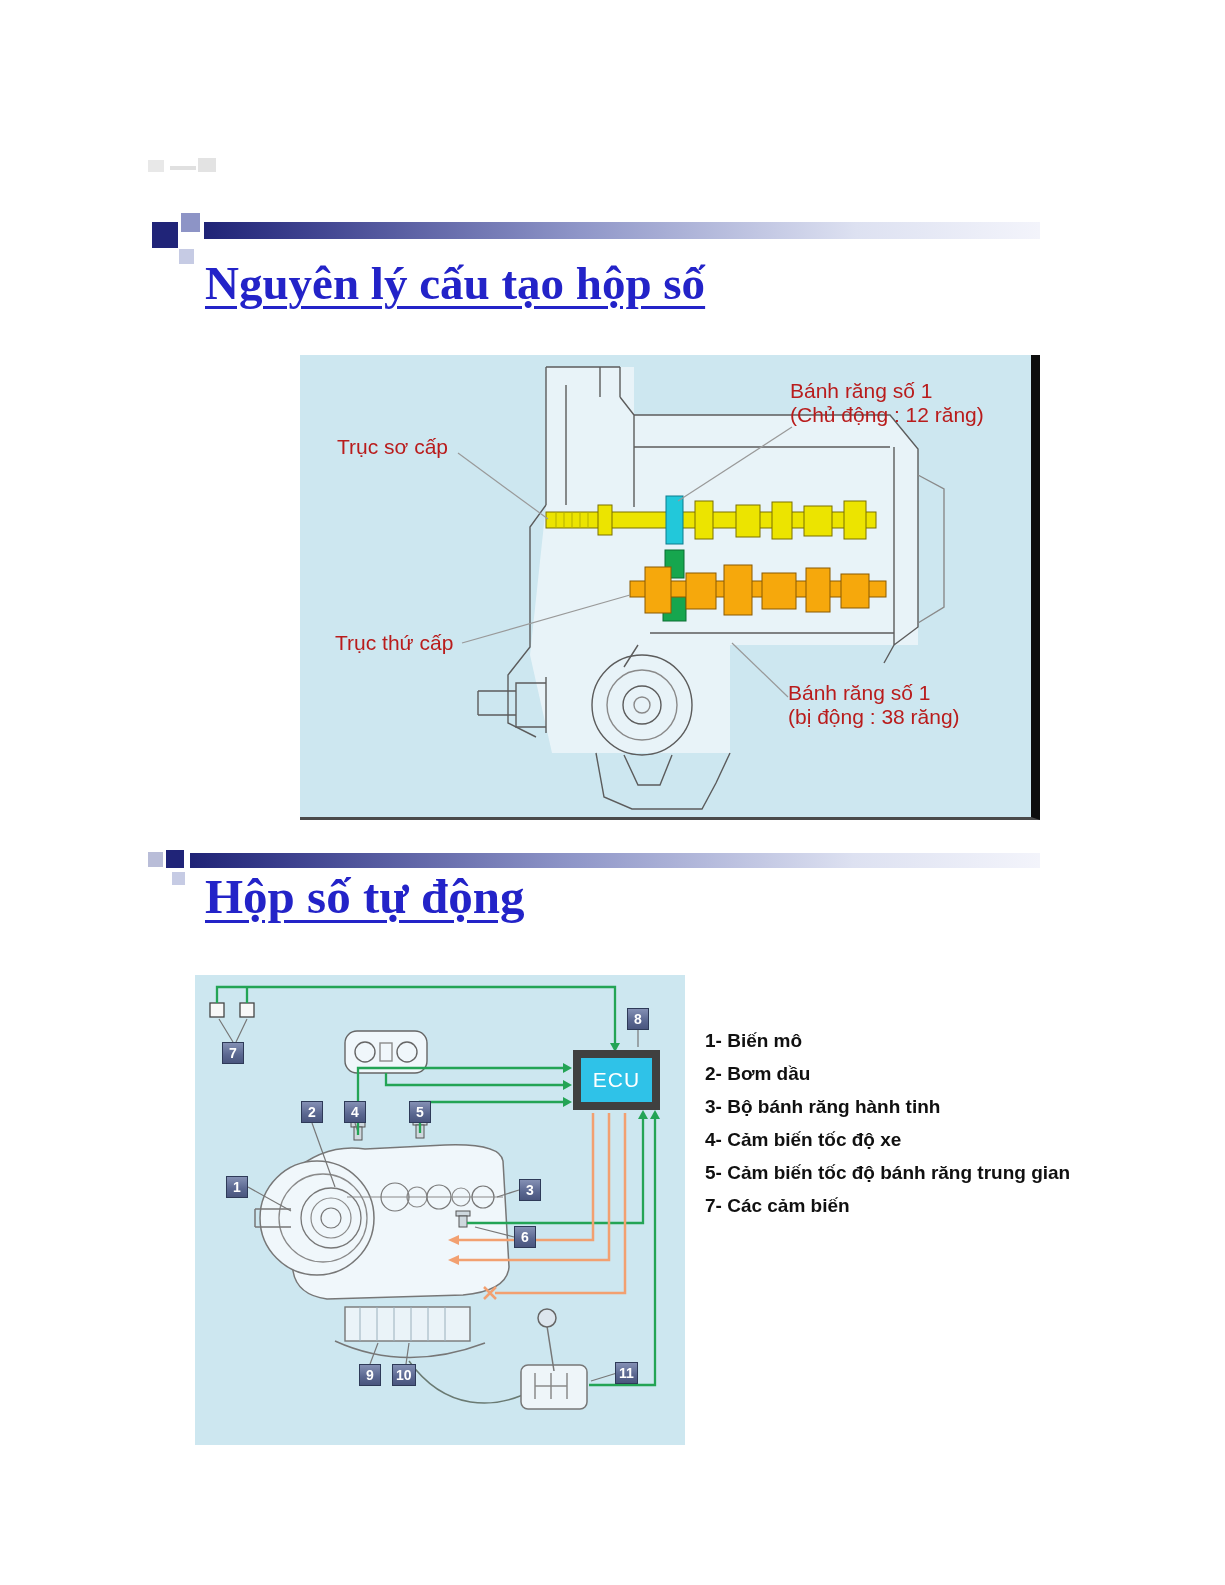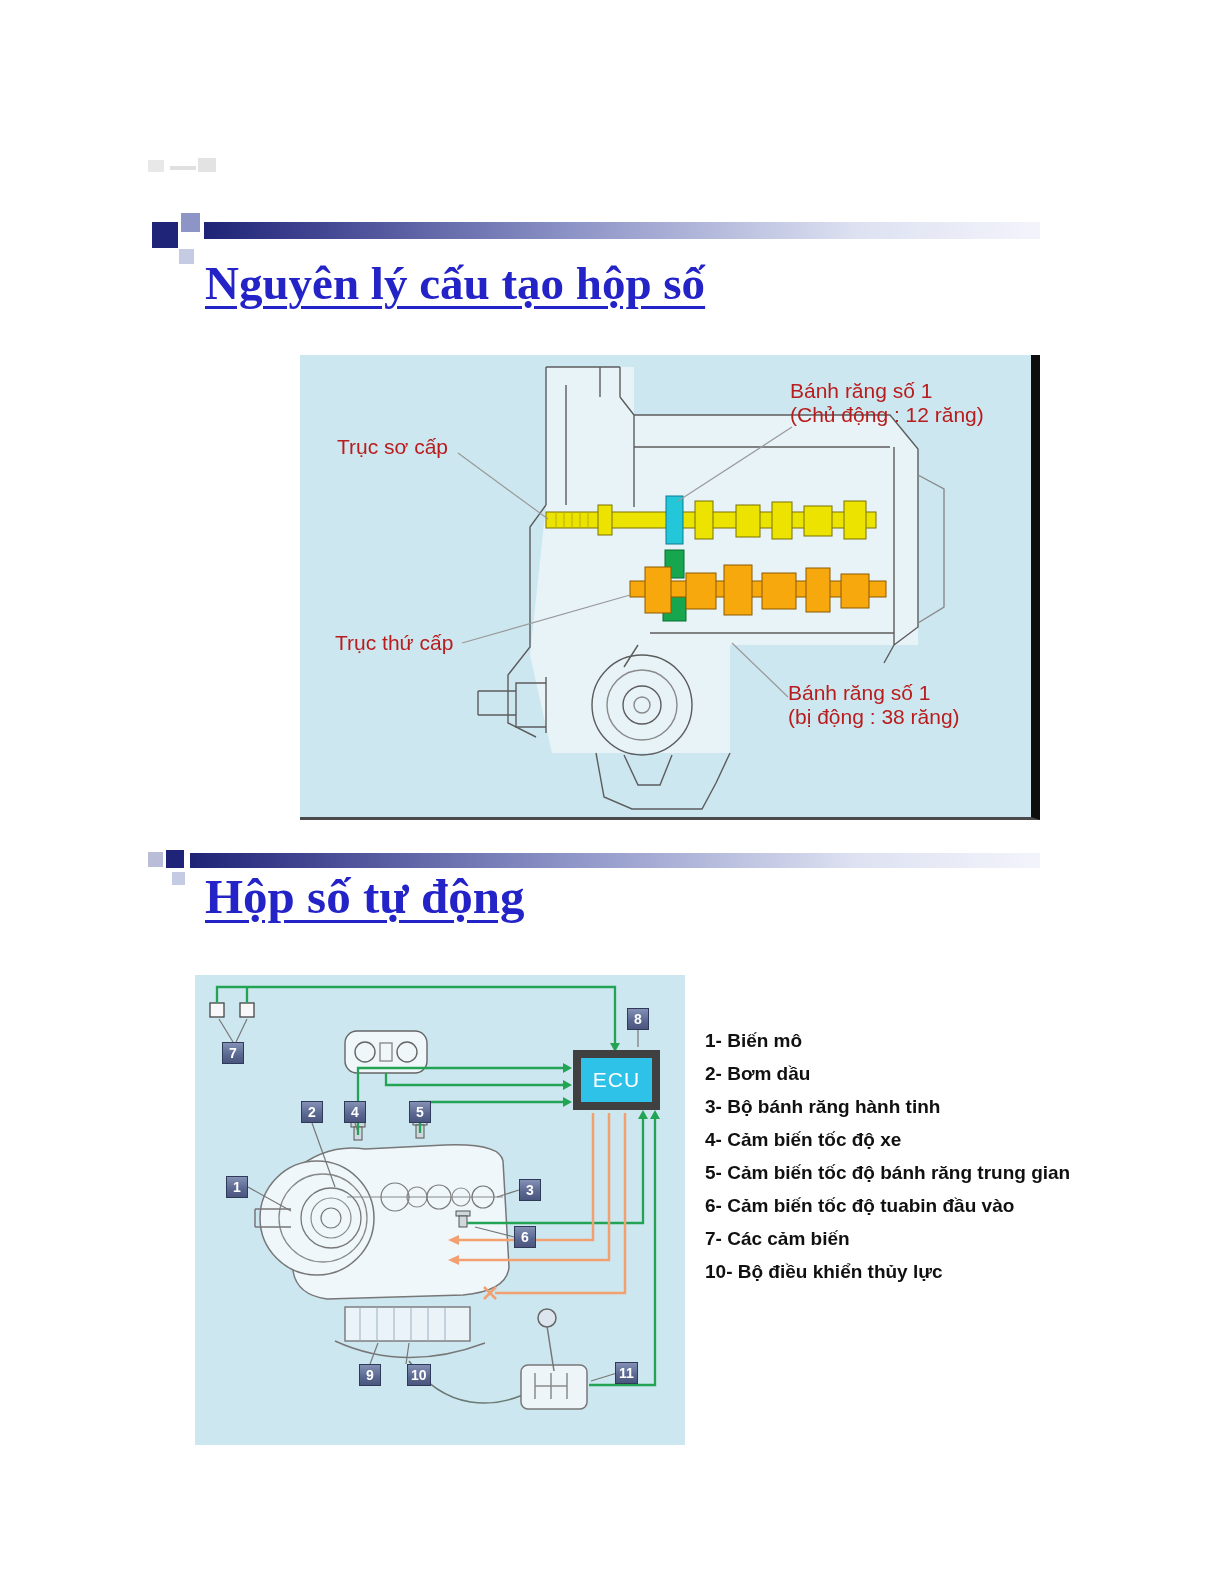--- a/index.html
+++ b/index.html
@@ -271,29 +271,27 @@
 
       <div class="badge" style="left:31px;top:201px;">1</div>
       <div class="badge" style="left:106px;top:126px;">2</div>
       <div class="badge" style="left:324px;top:204px;">3</div>
       <div class="badge" style="left:149px;top:126px;">4</div>
       <div class="badge" style="left:214px;top:126px;">5</div>
       <div class="badge" style="left:319px;top:251px;">6</div>
       <div class="badge" style="left:27px;top:67px;">7</div>
       <div class="badge" style="left:432px;top:33px;">8</div>
       <div class="badge" style="left:164px;top:389px;">9</div>
-      <div class="badge" style="left:212px;top:389px;">10</div>
+      <div class="badge" style="left:197px;top:389px;">10</div>
       <div class="badge" style="left:420px;top:387px;">11</div>
     </div>
 
     <div id="legend">
       <div class="li">1- Biến mô</div>
       <div class="li">2- Bơm dầu</div>
       <div class="li">3- Bộ bánh răng hành tinh</div>
       <div class="li">4- Cảm biến tốc độ xe</div>
       <div class="li">5- Cảm biến tốc độ bánh răng trung gian</div>
-      <div class="li">6- Cảm biến tốc độ tuabin đầu vào</div>
       <div class="li">7- Các cảm biến</div>
-      <div class="li">10- Bộ điều khiển thủy lực</div>
     </div>
   </section>
 
 </div>
 
 </body></html>

